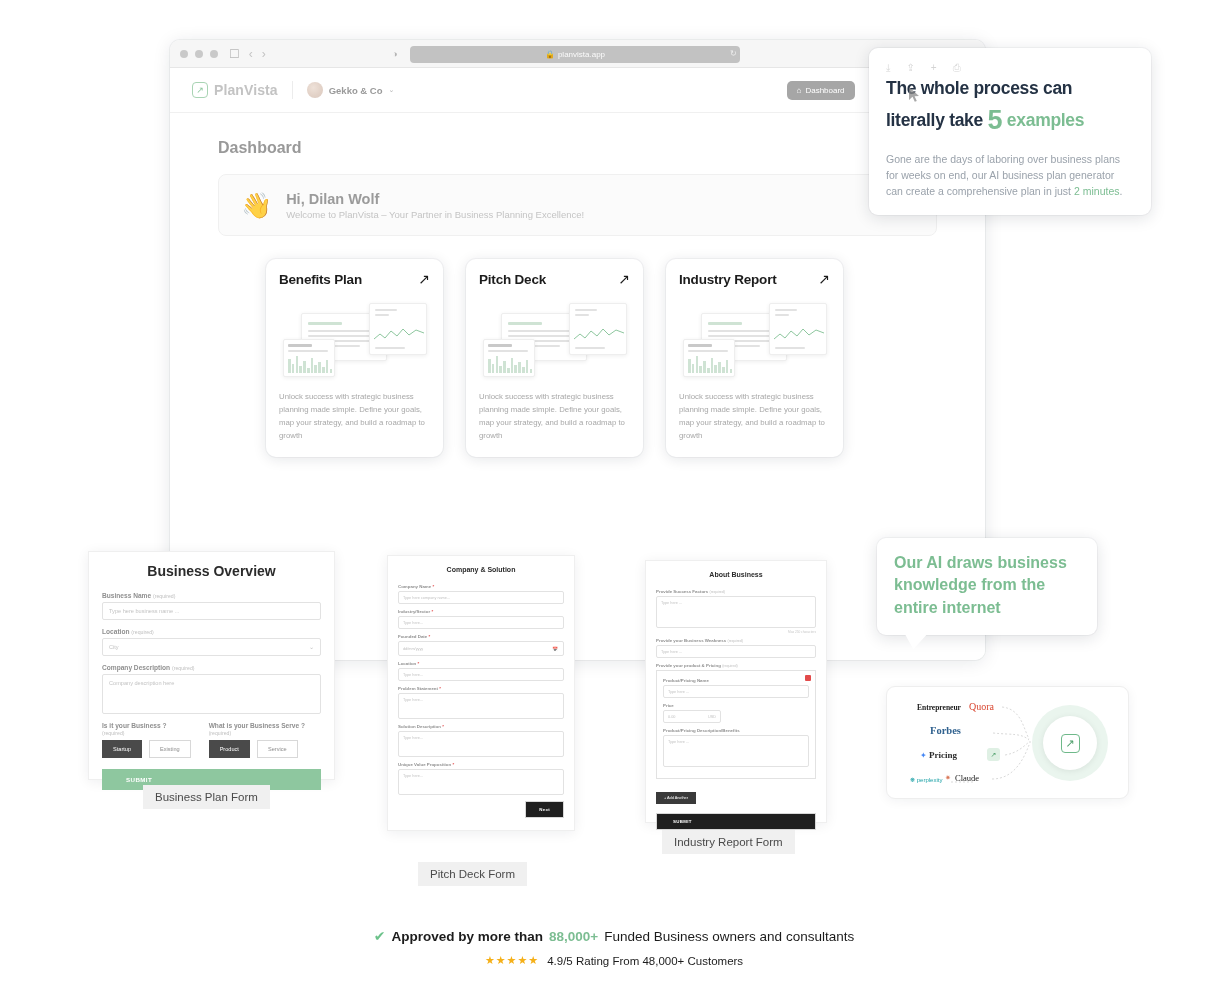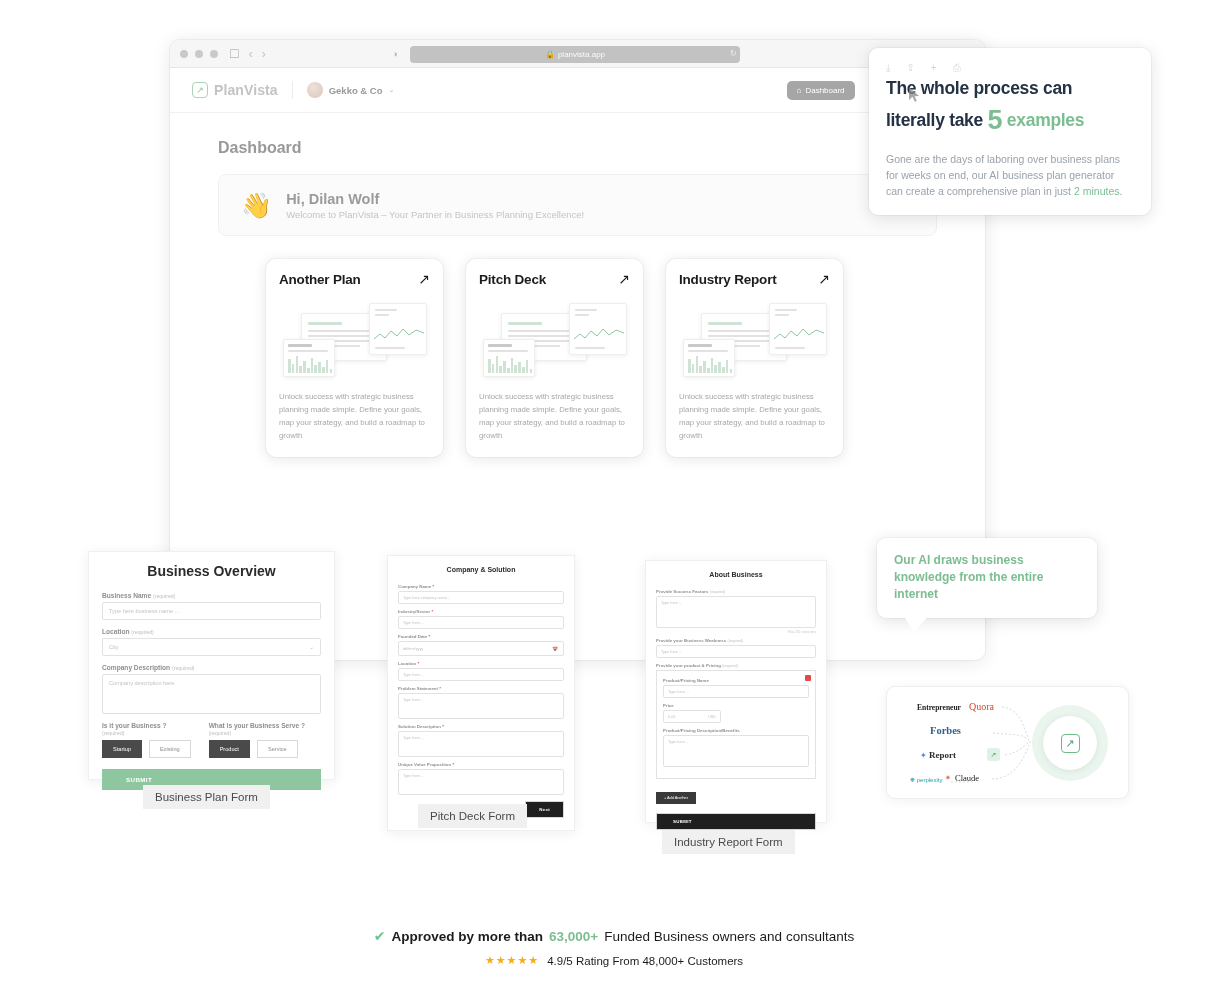--- a/index.html
+++ b/index.html
@@ -139,39 +139,39 @@
   .pricing-box { border: 1px solid #e2e2e2; padding: 7px 6px 6px; position: relative; margin-bottom: 6px; }
   .del-btn { position: absolute; right: 4px; top: 4px; width: 6px; height: 6px; background: #e24b4b; border-radius:1px;}
   .addbtn { background: #3a3a3a; color: #fff; font-size: 3.8px; padding: 4px 8px; display:inline-block; }
   .price-in { width: 58px; display: flex; justify-content: space-between; }
 
   .form-tag {
     position: absolute; background: #f0f0f0; color: #4a4a4a;
     font-size: 11.5px; padding: 6px 12px; white-space: nowrap;
   }
   .t1 { left: 143px; top: 785px; }
-  .t2 { left: 418px; top: 804px; }
+  .t2 { left: 418px; top: 862px; }
   .t3 { left: 662px; top: 830px; }
 
   
   .callout {
     position: absolute; background: #fff; border-radius: 9px;
     box-shadow: 0 3px 16px rgba(20,30,45,.13), 0 0 0 1px rgba(20,30,45,.04);
     padding: 14px 17px 16px;
   }
   .c1 { left: 869px; top: 48px; width: 282px; }
   .c1-icons { display: flex; gap: 16px; color: #d4d4d4; font-size: 10px; margin-bottom: 2px; }
   .c1-h { font-size: 17.5px; font-weight: 600; color: #243244; line-height: 1.45; letter-spacing: -.3px;}
   .big5 { color: #7cbd92; font-size: 27px; font-weight: 700; vertical-align: -3px; }
   .grn { color: #7cbd92; font-weight: 600; }
   .c1-p { font-size: 10.5px; color: #9aa2ab; line-height: 1.55; margin-top: 10px; }
   .c1-p .grn { font-weight: 400; }
 
   .c2 { left: 877px; top: 538px; width: 220px; }
-  .c2-h { font-size: 12px; font-weight: 700; color: #7cbd92; line-height: 1.4; }
+  .c2-h { font-size: 16px; font-weight: 700; color: #7cbd92; line-height: 1.4; }
   .c2-p { font-size: 8px; color: #b2b8bd; line-height: 1.62; margin-top: 7px; }
   .c2-tail { position: absolute; left: 28px; bottom: -14px; width: 22px; height: 15px;
              background: #fff; clip-path: polygon(0 0, 100% 0, 38% 100%); }
 
   
   .cursor { position: absolute; left: 908px; top: 86px; width: 13px; height: 17px; }
 
   
   .logos {
     position: absolute; left: 886px; top: 686px; width: 243px; height: 113px;
@@ -276,21 +276,21 @@
         <div>
           <div class="greet-title">Hi, Dilan Wolf</div>
           <div class="greet-sub">Welcome to PlanVista – Your Partner in Business Planning Excellence!</div>
         </div>
       </div>
 
       <div class="cards">
 
         <div class="pcard">
           <div class="pcard-head">
-            <div class="pcard-title">Another Plan</div>
+            <div class="pcard-title">Benefits Plan</div>
             <div class="arrow-ne">↗</div>
           </div>
           <div class="thumb">
             <div class="mini m-main">
               <div class="lgrey" style="left:6px;top:8px;width:34px;height:3px;background:#cfe3d4"></div>
               <div class="lgrey" style="left:6px;top:16px;width:70px"></div>
               <div class="lgrey" style="left:6px;top:21px;width:70px"></div>
               <div class="lgrey" style="left:6px;top:26px;width:70px"></div>
               <div class="lgrey" style="left:6px;top:31px;width:52px"></div>
             </div>
@@ -589,40 +589,40 @@
         <path d="M118,68 C130,66 136,60 142,55"></path>
         <path d="M105,92 C126,92 136,74 142,58"></path>
         <path d="M64,95 L88,95"></path>
         <path d="M142,55 L160,55"></path>
       </g>
     </svg>
     <div class="lg lg-entre">Entrepreneur</div>
     <div class="lg lg-quora">Quora</div>
     <div class="lg lg-forbes">Forbes</div>
     <div class="lg lg-gem-star">✦</div>
-    <div class="lg lg-gemini">Report</div>
+    <div class="lg lg-gemini">Pricing</div>
     <div class="lg lg-ppx">
       <span>❋</span>
       <span>perplexity</span>
     </div>
     <div class="lg lg-claude-ic">✷</div>
     <div class="lg lg-claude">Claude</div>
     <div class="lg-chip">↗</div>
     <div class="halo">
       <div class="halo2">
         <div class="halo-mark">↗</div>
       </div>
     </div>
   </div>
 
   <div class="footer">
     <div class="f-row1">
       <span class="badge-chk">✔</span>
       <b>Approved by more than</b>
-      <span class="grn" style="font-weight:700">63,000+</span>
+      <span class="grn" style="font-weight:700">88,000+</span>
       <span>Funded Business owners and consultants</span>
     </div>
     <div class="f-row2">
       <span class="stars">★★★★★</span>
       <span>4.9/5 Rating From 48,000+ Customers</span>
     </div>
   </div>
 
 </div>
 

